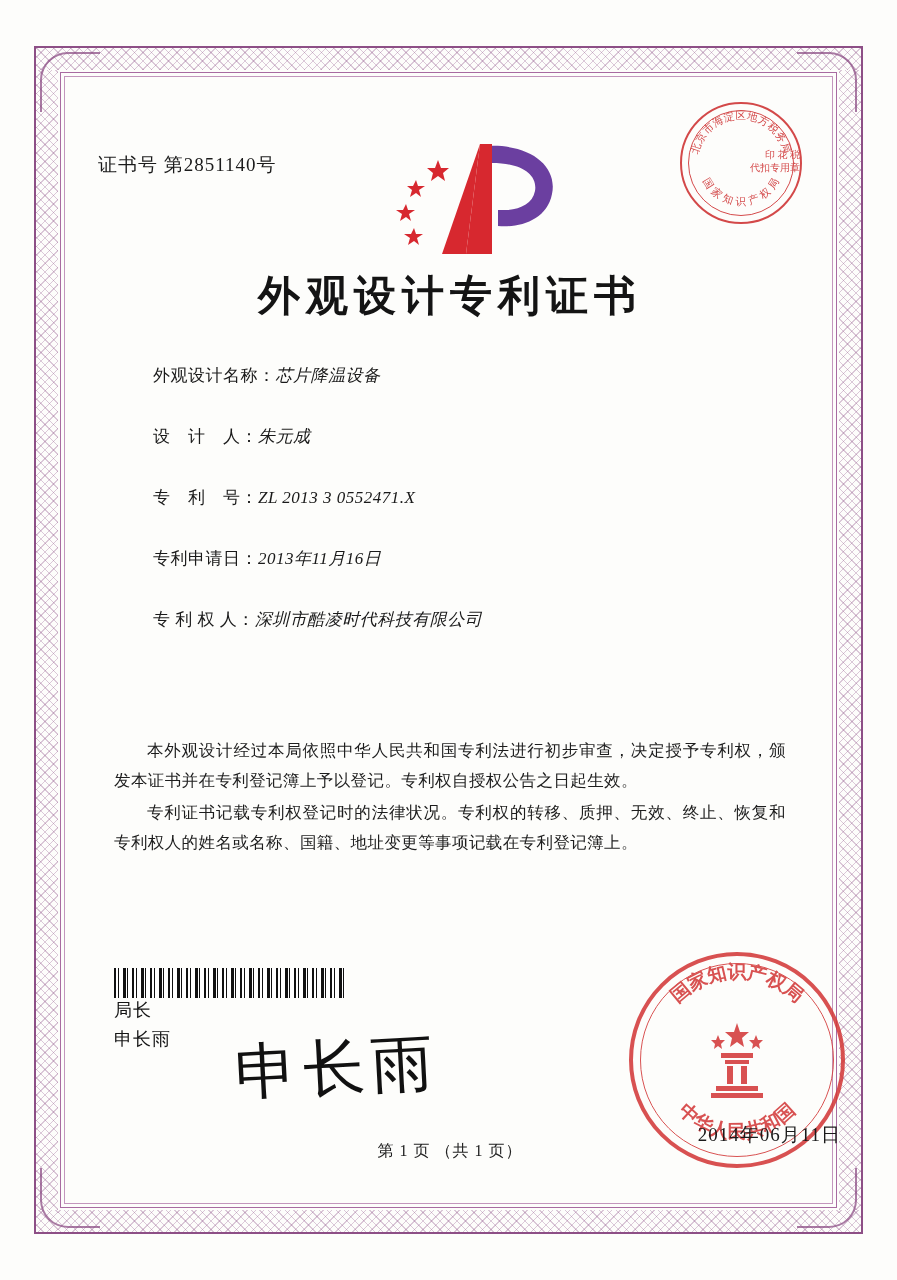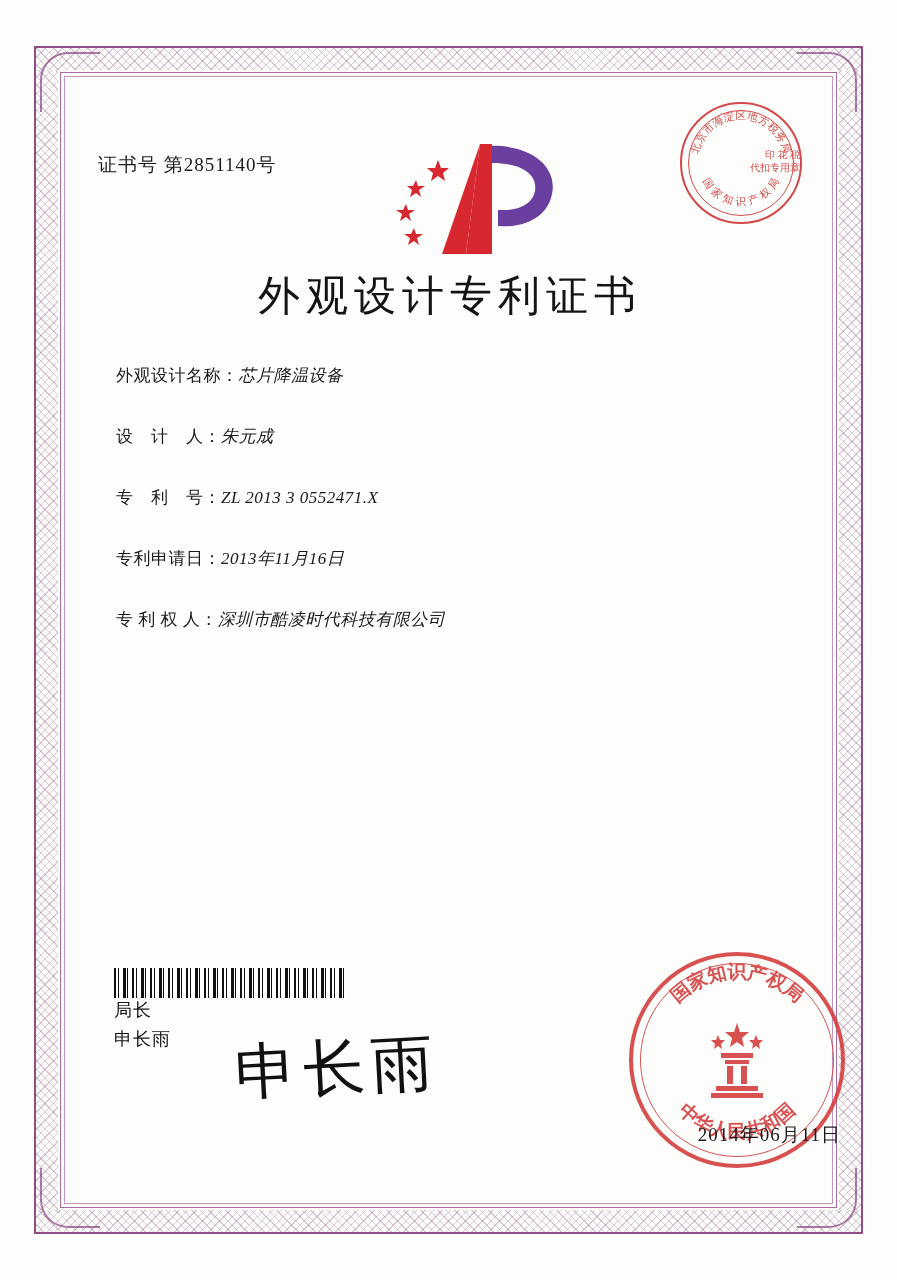--- a/index.html
+++ b/index.html
@@ -129,39 +129,39 @@
     text-align: right;
     font-size: 10px;
     line-height: 13px;
   }
 
   .title {
     position: absolute;
     left: 0; right: 0; top: 172px;
     text-align: center;
     font-size: 42px;
-    font-weight: normal;
+    font-weight: bold;
     letter-spacing: 6px;
     color: #141414;
     font-family: "DejaVu Serif", "Liberation Serif", serif;
   }
 
   .fields {
     position: absolute;
     left: 26px; top: 268px;
     width: 660px;
   }
   .field {
     font-size: 17px;
     color: #1a1a1a;
     margin-bottom: 38px;
     white-space: nowrap;
     letter-spacing: .5px;
   }
-  .field .lbl { display: inline-block; }
+  .field .lbl { display: inline-block; margin-left: 37px; }
   .field .val { letter-spacing: .5px; font-style: italic; }
 
   .paragraphs {
     position: absolute;
     left: 24px; top: 640px;
     width: 672px;
     font-size: 16.5px;
     line-height: 30px;
     color: #1d1d1d;
     text-align: justify;
@@ -316,30 +316,33 @@
       </div>
       <div class="field">
         <span class="lbl">专利申请日：</span><span class="val">2013年11月16日</span>
       </div>
       <div class="field">
         <span class="lbl">专 利 权 人：</span><span class="val">深圳市酷凌时代科技有限公司</span>
       </div>
     </div>
 
     <div class="paragraphs">
+      <p>本外观设计经过本局依照中华人民共和国专利法进行初步审查，决定授予专利权，颁发本证书并在专利登记簿上予以登记。专利权自授权公告之日起生效。</p>
+      <p>专利证书记载专利权登记时的法律状况。专利权的转移、质押、无效、终止、恢复和专利权人的姓名或名称、国籍、地址变更等事项记载在专利登记簿上。</p>
     </div>
 
     <div class="barcode"></div>
 
     <div class="sig-label">
       <div>局长</div>
       <div>申长雨</div>
     </div>
     <div class="signature">申长雨</div>
 
+    <div class="page-no">第 1 页 （共 1 页）</div>
   </div>
 
   <div class="seal">
     <div class="ring2"></div>
     <div class="seal-text">
       <svg viewBox="0 0 208 208" width="208" height="208">
         <defs>
           <path id="sealArcTop" d="M 22,104 A 82,82 0 0 1 186,104"></path>
           <path id="sealArcBottom" d="M 26,104 A 78,78 0 0 0 182,104"></path>
         </defs>

